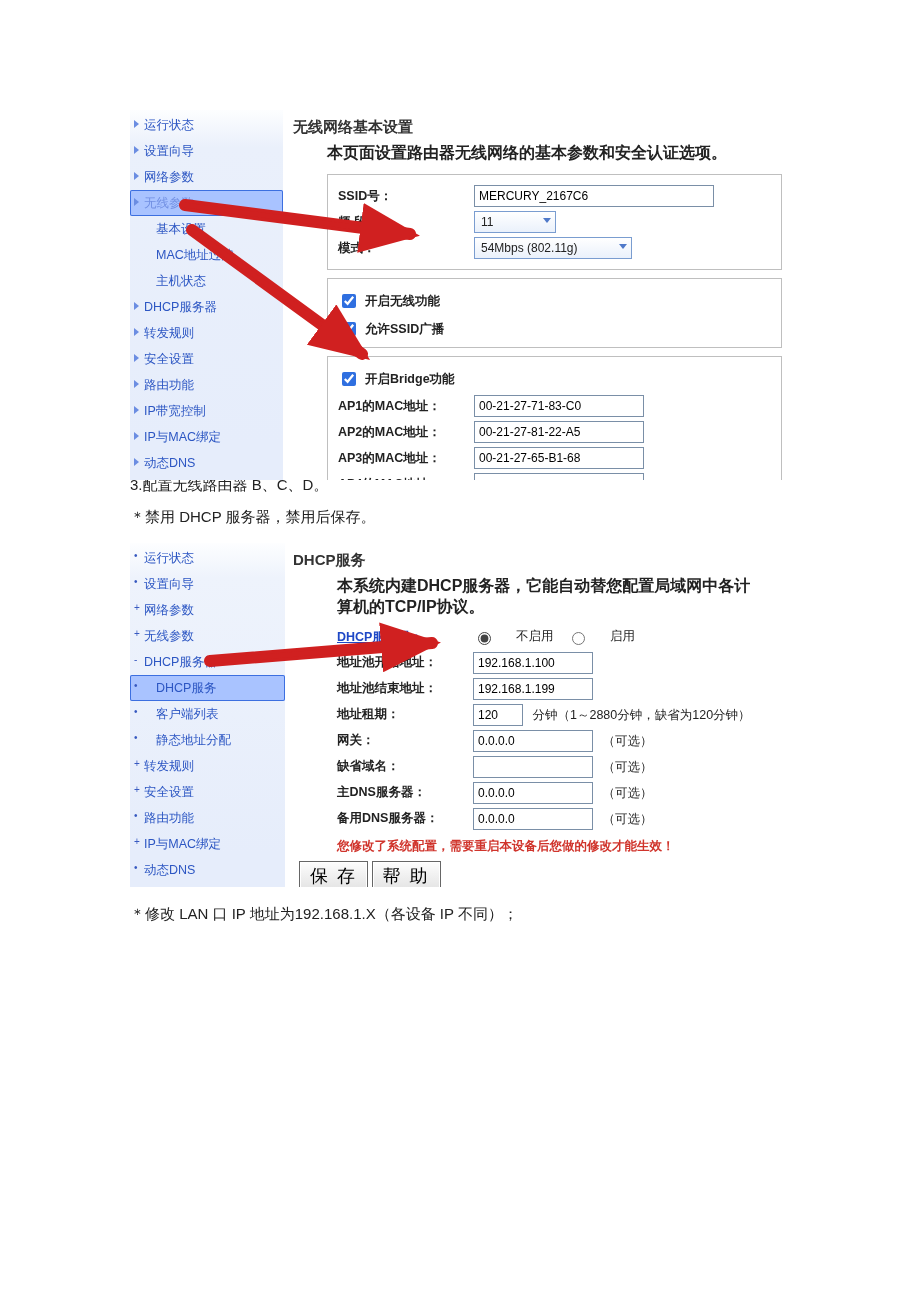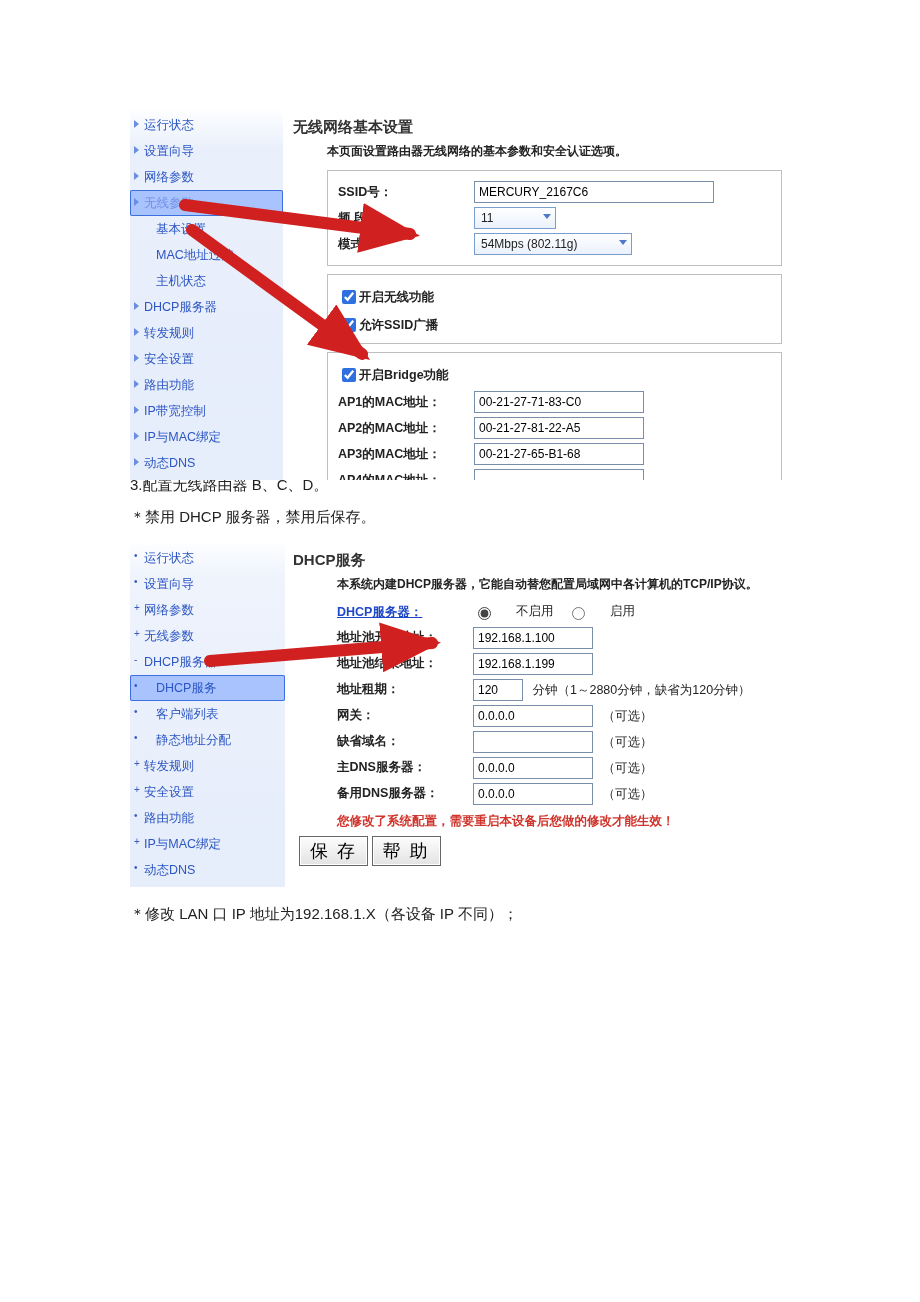--- a/index.html
+++ b/index.html
@@ -72,21 +72,21 @@
     position: relative;
   }
   .panel h3 {
     margin: 2px 0 6px 0;
     font-size: 15px;
     font-weight: bold;
     color: #333;
   }
   .panel .desc {
     margin: 4px 16px 10px 34px;
-    font-size: 12px;
+    font-size: 16px;
     font-weight: bold;
   }
   .group {
     border: 1px solid #bfbfbf;
     box-shadow: inset 0 0 0 1px #fff;
     padding: 6px 10px;
     margin: 0 0 8px 34px;
   }
   .row { display: grid; grid-template-columns: 130px 1fr; align-items: center; margin: 4px 0; gap: 6px; }
   .row .lab { font-weight: bold; }
@@ -105,21 +105,21 @@
     padding: 1px 20px 1px 6px;
     font-size: 12px;
     height: 18px; line-height: 18px;
     display:inline-block; position:relative;
   }
   .sel-box::after{
     content:""; position:absolute; right:4px; top:6px;
     border-left:4px solid transparent; border-right:4px solid transparent;
     border-top:5px solid #4f79c9;
   }
-  .chk { display:inline-flex; align-items:center; margin:6px 0 2px 0; font-weight:bold;}
+  .chk { display:inline-flex; align-items:center; gap:6px; margin:6px 0 2px 0; font-weight:bold;}
   .chk input { width:14px; height:14px; accent-color:#2f6fe0; }
   .note-red { color:#d0342c; font-weight:bold; margin:8px 0 4px 34px; }
   .btns { margin: 6px 0 0 0; }
   .btn {
     border:1px solid #666;
     background:linear-gradient(#fdfdfd,#e3e3e3);
     padding:2px 10px; font-size:18px;
     box-shadow: inset 0 0 0 1px #fff;
     letter-spacing:2px;
   }

